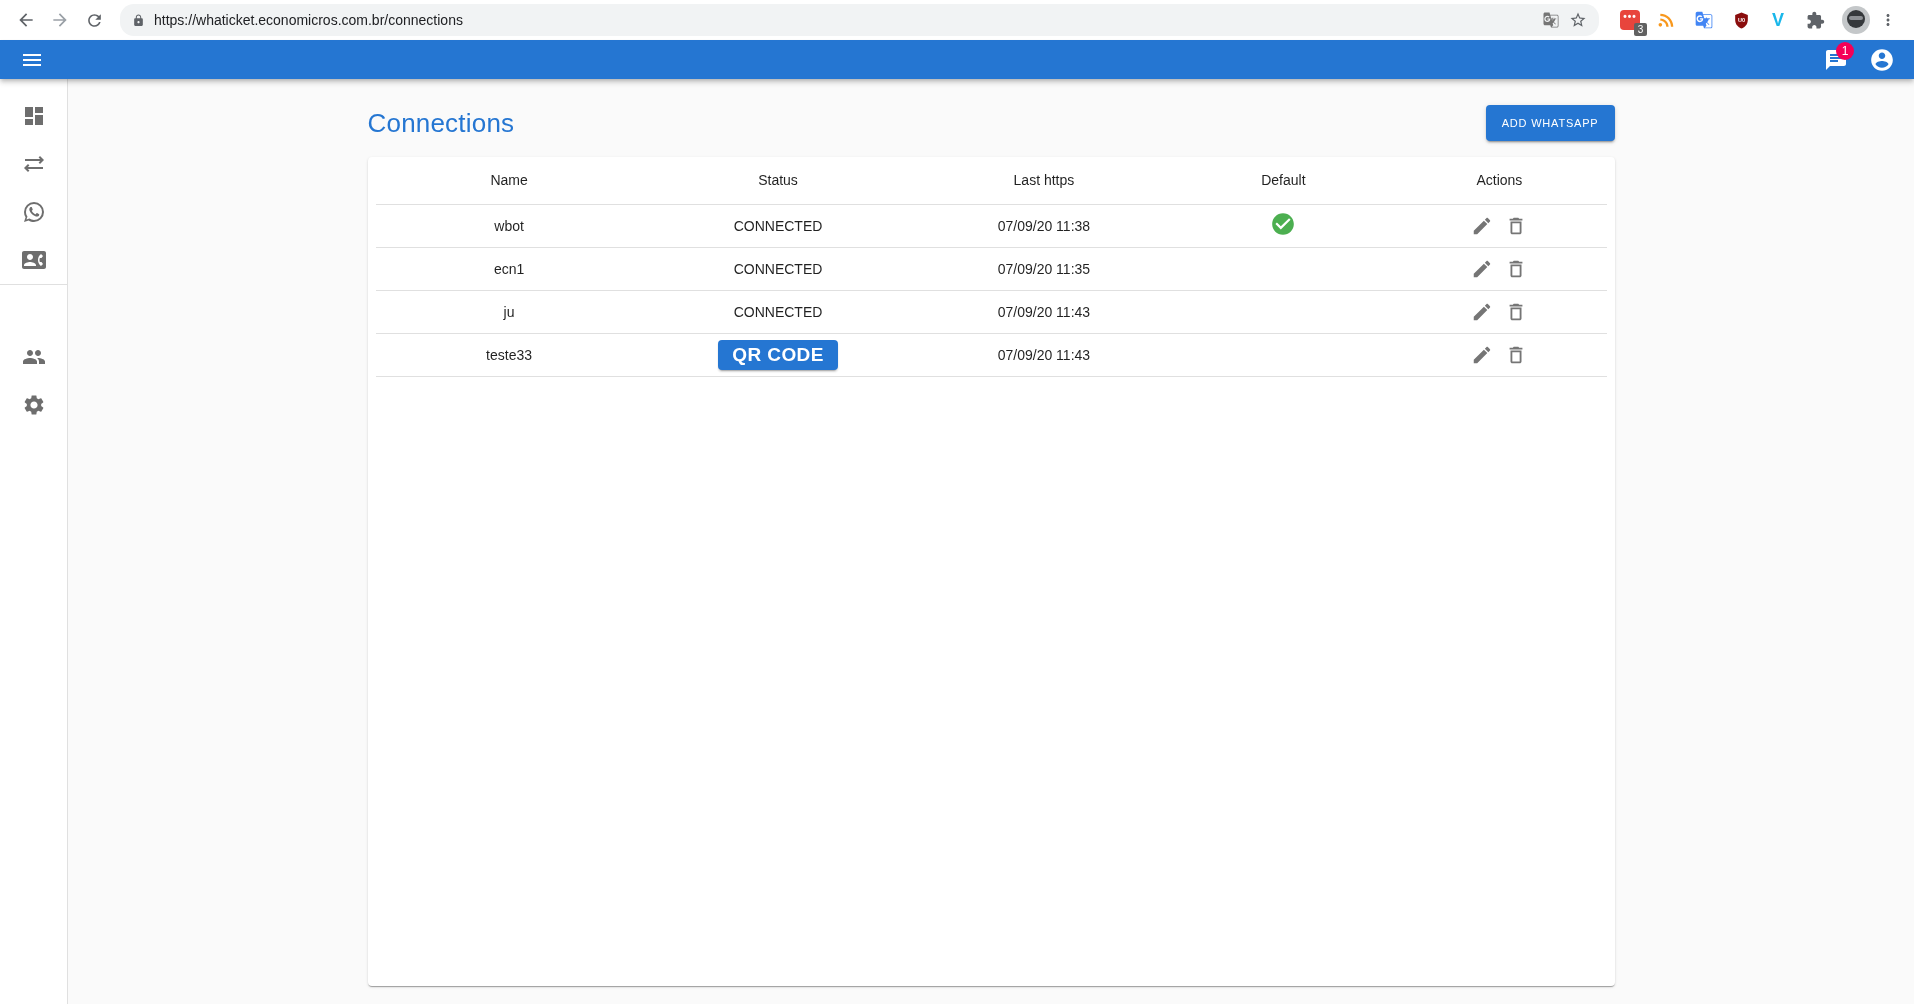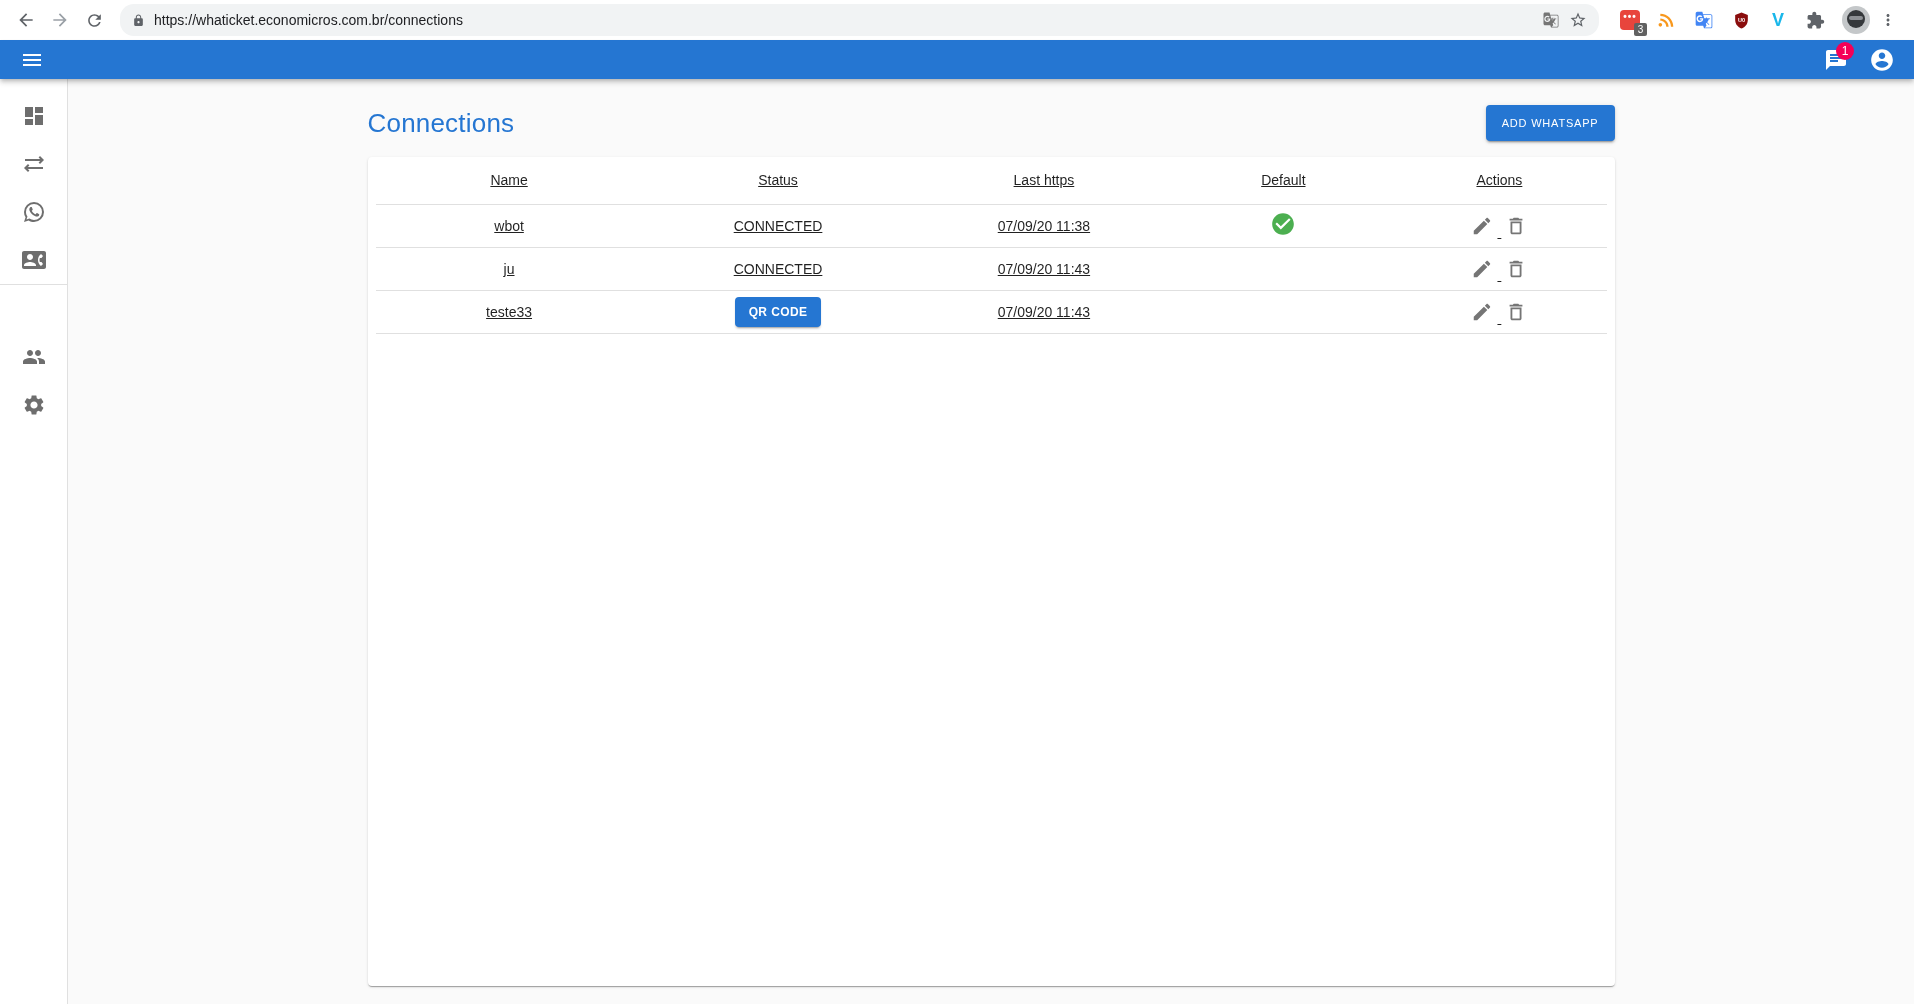--- a/index.html
+++ b/index.html
@@ -89,30 +89,29 @@
   .page-title{font-size:26px;font-weight:400;color:var(--primary);margin:0;letter-spacing:.2px;}
   .primary-btn{
     background:var(--primary);color:#fff;border:none;border-radius:4px;height:36px;
     padding:0 16px;font-size:11px;font-weight:500;letter-spacing:.8px;cursor:pointer;
     box-shadow:0 3px 1px -2px rgba(0,0,0,.2),0 2px 2px 0 rgba(0,0,0,.14),0 1px 5px 0 rgba(0,0,0,.12);
   }
   .card{
     width:1247px;height:829px;margin:16px auto;background:#fff;border-radius:4px;
     padding:0 8px;
     box-shadow:0 1px 3px rgba(0,0,0,.12),0 1px 1px rgba(0,0,0,.14),0 2px 1px -1px rgba(0,0,0,.2);
-    text-decoration:underline;
   }
   table{width:100%;border-collapse:collapse;font-size:14px;color:var(--text);}
   th{height:47px;font-weight:500;text-align:center;border-bottom:1px solid var(--divider);padding:0;}
   td{height:43px;text-align:center;border-bottom:1px solid var(--divider);padding:0;}
   .col-name{width:21.7%;} .col-status{width:22%;} .col-update{width:21.2%;}
   .col-default{width:17.7%;} .col-actions{width:17.4%;}
   .qr-button{
     background:var(--primary);color:#fff;border:none;border-radius:4px;height:30px;
-    padding:0 14px;font-size:12px;font-weight:700;letter-spacing:.4px;cursor:pointer;
+    padding:0 14px;font-size:19px;font-weight:700;letter-spacing:.4px;cursor:pointer;
     box-shadow:0 3px 1px -2px rgba(0,0,0,.2),0 2px 2px 0 rgba(0,0,0,.14);
   }
   .icon-btn{border:none;background:none;padding:4px;cursor:pointer;display:inline-flex;align-items:center;justify-content:center;}
   .check-wrap{display:inline-flex;align-items:center;justify-content:center;}
 </style>
 </head>
 <body>
 
 <div class="browser-chrome">
   <button class="nav-btn">
@@ -283,20 +282,40 @@
       </button>
       <button class="icon-btn">
         <svg width="22" height="22" viewBox="0 0 24 24">
                     <path fill="#757575" d="M6 19c0 1.1.9 2 2 2h8c1.1 0 2-.9 2-2V7H6v12zM8 9h8v10H8V9zm7.5-5-1-1h-5l-1 1H5v2h14V4h-3.5z"></path>
                   </svg>
       </button>
     </td>
   </tr>
 
 
+  <tr>
+    <td class="col-name">ecn1</td>
+    <td class="col-status"><span>CONNECTED</span></td>
+    <td class="col-update">07/09/20 11:35</td>
+    <td class="col-default">
+      
+    </td>
+    <td class="col-actions">
+      <button class="icon-btn">
+        <svg width="22" height="22" viewBox="0 0 24 24">
+                    <path fill="#757575" d="M3 17.25V21h3.75L17.81 9.94l-3.75-3.75L3 17.25zM20.71 7.04c.39-.39.39-1.02 0-1.41l-2.34-2.34c-.39-.39-1.02-.39-1.41 0l-1.83 1.83 3.75 3.75 1.83-1.83z"></path>
+                  </svg>
+      </button>
+      <button class="icon-btn">
+        <svg width="22" height="22" viewBox="0 0 24 24">
+                    <path fill="#757575" d="M6 19c0 1.1.9 2 2 2h8c1.1 0 2-.9 2-2V7H6v12zM8 9h8v10H8V9zm7.5-5-1-1h-5l-1 1H5v2h14V4h-3.5z"></path>
+                  </svg>
+      </button>
+    </td>
+  </tr>
 
 
 
   <tr>
     <td class="col-name">ju</td>
     <td class="col-status"><span>CONNECTED</span></td>
     <td class="col-update">07/09/20 11:43</td>
     <td class="col-default">
       
     </td>

